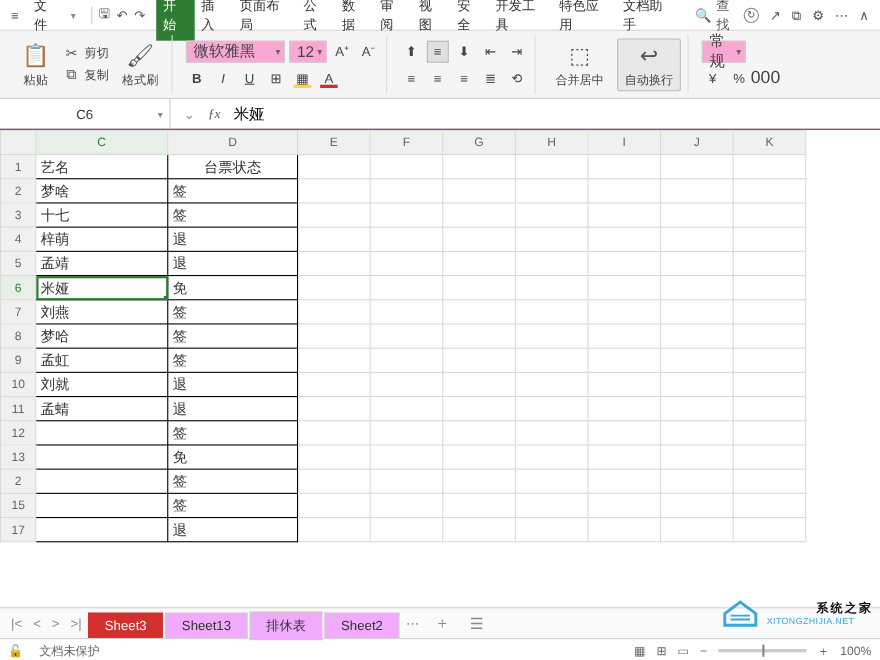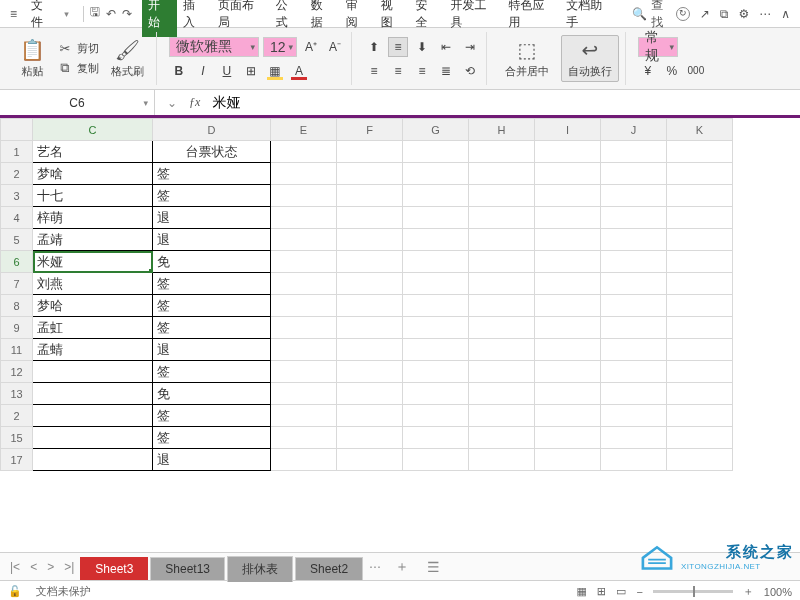--- a/index.html
+++ b/index.html
@@ -31,21 +31,21 @@
 .icon-sm { font-size: 13px; color: #555; width: 16px; text-align: center; }
 .sel { border: 1px solid #ccc; background: #f9a8d4; padding: 1px 16px 1px 6px; font-size: 14px; position: relative; height: 20px; display: inline-flex; align-items: center; }
 .sel::after { content: "▾"; position: absolute; right: 3px; font-size: 9px; color: #666; }
 .btn-icon { width: 20px; height: 20px; display: inline-flex; align-items: center; justify-content: center; font-size: 12px; color: #444; }
 .btn-icon.active { background: #e0e0e0; border: 1px solid #bbb; }
 .rb-big.highlighted { background: #e8e8e8; border: 1px solid #bbb; border-radius: 2px; }
 .color-under { position: relative; }
 .color-under::after { content: ""; position: absolute; left: 2px; right: 2px; bottom: 1px; height: 3px; background: var(--c,#d32f2f); }
 
 
-.formula-bar { height: 28px; display: flex; align-items: center; border-bottom: 3px solid #701a75; }
+.formula-bar { height: 28px; display: flex; align-items: center; border-bottom: 1px solid #701a75; }
 .name-box { width: 155px; border-right: 1px solid #d0d0d0; height: 100%; display: flex; align-items: center; justify-content: center; font-size: 12px; position: relative; }
 .name-box .dd { position: absolute; right: 6px; font-size: 9px; color: #888; }
 .fx-area { display: flex; align-items: center; gap: 12px; padding: 0 12px; flex: 1; }
 .fx-area .fx-icon { color: #555; font-style: italic; font-family: serif; }
 .fx-area input { border: none; outline: none; font-size: 14px; width: 200px; }
 
 
 .sheet-wrap { position: relative; height: 434px; overflow: hidden; }
 .grid { border-collapse: collapse; table-layout: fixed; }
 .grid th, .grid td { border: 1px solid #d9d9d9; font-weight: normal; height: 22px; overflow: hidden; white-space: nowrap; }
@@ -63,34 +63,34 @@
 .data-d { text-align: left; border: 1px solid #000 !important; font-family: Liberation Mono, monospace; }
 .data-d.ctr { text-align: center; }
 .sel-cell { outline: 2px solid #2e7d32; outline-offset: -2px; position: relative; }
 .sel-cell::after { content: ""; position: absolute; right: -3px; bottom: -3px; width: 6px; height: 6px; background: #2e7d32; }
 thead th.hl { background: #e6f0e6; color: #2e7d32; }
 tbody th.hl { background: #e6f0e6; color: #2e7d32; }
 
 
 .sheet-tabs { height: 28px; border-top: 1px solid #d0d0d0; display: flex; align-items: center; padding: 0 6px; gap: 2px; background: #fafafa; }
 .sheet-tabs .nav-ar { color: #888; padding: 0 4px; }
-.sheet-tabs .stab { padding: 4px 14px; border: 1px solid #ccc; border-bottom: none; background: #a3a3a3; font-size: 12px; position: relative; top: 2px; }
+.sheet-tabs .stab { padding: 4px 14px; border: 1px solid #ccc; border-bottom: none; background: #f0abfc; font-size: 12px; position: relative; top: 2px; }
 .sheet-tabs .stab.active { background: #d32f2f; color: #fff; border-color: #d32f2f; }
 .sheet-tabs .add { padding: 0 8px; color: #888; font-size: 14px; }
 
 
 .status-bar { height: 22px; border-top: 1px solid #d0d0d0; display: flex; align-items: center; padding: 0 8px; font-size: 11px; color: #666; gap: 14px; }
 .status-bar .right-sb { margin-left: auto; display: flex; align-items: center; gap: 10px; }
 .zoom-slider { width: 80px; height: 3px; background: #ccc; position: relative; }
 .zoom-slider::before { content: ""; position: absolute; left: 50%; top: -4px; width: 2px; height: 11px; background: #888; }
 
 
 .watermark { position: absolute; right: 6px; bottom: 28px; display: flex; align-items: center; gap: 6px; opacity: 0.92; }
 .wm-icon { width: 36px; height: 30px; }
-.wm-text .t1 { font-size: 15px; font-weight: bold; letter-spacing: 2px; color: #0369a1; margin-left: 45px; }
+.wm-text .t1 { font-size: 11px; font-weight: bold; letter-spacing: 2px; color: #000000; margin-left: 45px; }
 .wm-text .t2 { font-size: 8px; color: #29a0da; letter-spacing: 0.4px; }
 </style>
 </head>
 <body>
 
 <div class="menubar">
   <span class="hamburger">≡</span>
   <span class="file-label">文件</span>
   <span class="dd-arrow">▾</span>
   <span class="divider"></span>
@@ -200,21 +200,21 @@
     </div>
   </div>
   <div class="rb-group">
     <div class="rb-stack">
       <div class="row">
           <span class="sel" style="width:40px">常规</span>
         </div>
       <div class="row">
         <span class="btn-icon">¥</span>
         <span class="btn-icon">%</span>
-        <span class="btn-icon" style="font-size:10px">000</span>
+        <span class="btn-icon" style="font-size:16px">000</span>
       </div>
     </div>
   </div>
 </div>
 
 <div class="formula-bar">
   <div class="name-box">
     <span>C6</span>
     <span class="dd">▾</span>
   </div>
@@ -356,20 +356,32 @@
           <td class="data-d">签</td>
           <td></td>
           <td></td>
           <td class="cg"></td>
           <td></td>
           <td></td>
           <td></td>
           <td></td>
         </tr>
         <tr>
+          <th>10</th>
+          <td class="data-c">刘就</td>
+          <td class="data-d">退</td>
+          <td></td>
+          <td></td>
+          <td class="cg"></td>
+          <td></td>
+          <td></td>
+          <td></td>
+          <td></td>
+        </tr>
+        <tr>
           <th>11</th>
           <td class="data-c">孟蜻</td>
           <td class="data-d">退</td>
           <td></td>
           <td></td>
           <td class="cg"></td>
           <td></td>
           <td></td>
           <td></td>
           <td></td>

